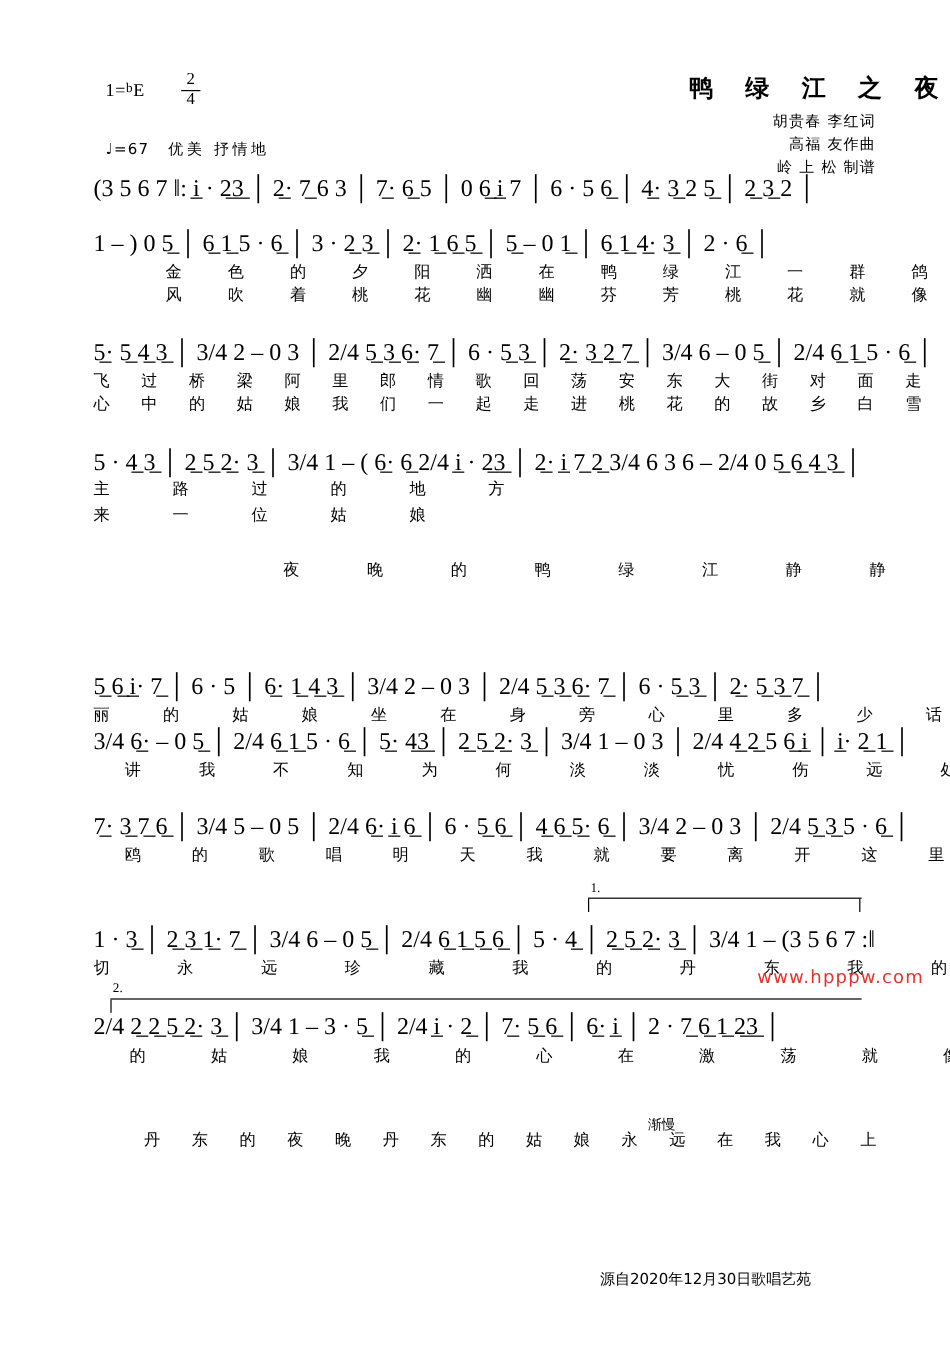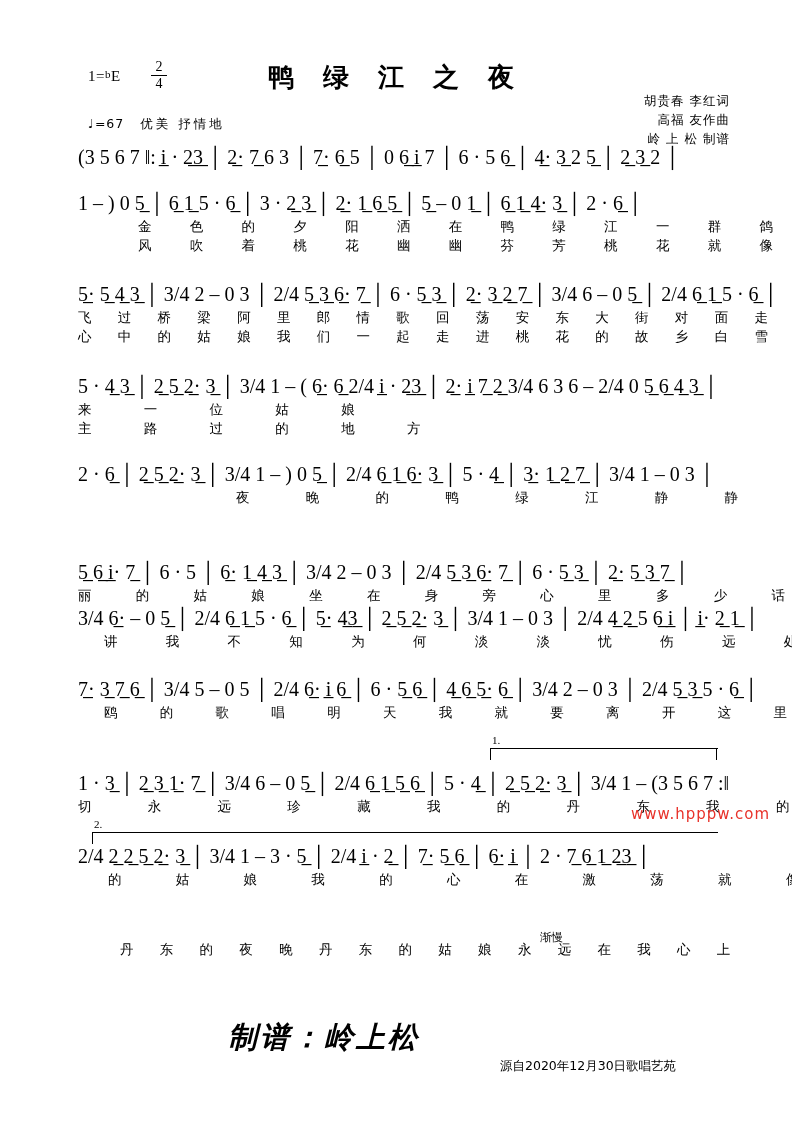--- a/index.html
+++ b/index.html
@@ -18,22 +18,22 @@
   .key-sig .flat{font-size:11px;vertical-align:top;}
   .meter{
     position:absolute;left:148px;top:60px;width:22px;text-align:center;
     font-size:14px;line-height:1.0;
   }
   .meter .num{display:block;}
   .meter .bar{display:block;border-top:1.4px solid #000;width:16px;margin:1px auto 1px;}
   .meter .den{display:block;}
 
   .title{
-    position:absolute;left:0;right:0;top:60px;text-align:center;
-    font-size:26px;letter-spacing:10px;
+    position:absolute;left:0;right:0;top:60px;text-align:right;
+    font-size:20px;letter-spacing:10px;
     font-family:"DejaVu Sans","Liberation Sans",sans-serif;font-weight:600;
   }
   .credits{
     position:absolute;right:62px;top:92px;text-align:right;
     font-size:12.5px;line-height:1.5;letter-spacing:1px;
     font-family:"DejaVu Sans","Liberation Sans",sans-serif;
   }
   .tempo{
     position:absolute;left:88px;top:116px;font-size:12.5px;letter-spacing:1px;
     font-family:"DejaVu Sans","Liberation Sans",sans-serif;
@@ -132,26 +132,25 @@
   </div>
 
   <div class="row" style="top:283px;">
     <div class="notes">5̲· 5̲ 4̲ 3̲ │ 3/4 2 – 0 3 │ 2/4 5̲ 3̲ 6̲· 7̲ │ 6 · 5̲ 3̲ │ 2̲· 3̲ 2̲ 7̲ │ 3/4 6 – 0 5̲ │ 2/4 6̲ 1̲ 5 · 6̲ │</div>
     <div class="lyric" style="letter-spacing:11px;">飞 过 桥 梁 阿 里 郎 情 歌 回 荡 安 东 大 街 对 面 走</div>
     <div class="lyric lyric2" style="letter-spacing:11px;">心 中 的 姑 娘 我 们 一 起 走 进 桃 花 的 故 乡 白 雪 公</div>
   </div>
 
   <div class="row" style="top:375px;">
     <div class="notes">5 · 4̲ 3̲ │ 2̲ 5̲ 2̲· 3̲ │ 3/4 1 – ( 6̲· 6̲ 2/4 i̲ · 2̲3̲ │ 2̲· i̲ 7̲ 2̲ 3/4 6 3 6 – 2/4 0 5̲ 6̲ 4̲ 3̲ │</div>
+    <div class="lyric lyric2" style="letter-spacing:24px;">主 路 过 的 地 方</div>
     <div class="lyric" style="letter-spacing:24px;">来 一 位 姑 娘</div>
-    <div class="lyric lyric2" style="letter-spacing:24px;">主 路 过 的 地 方</div>
   </div>
 
   <div class="row" style="top:463px;">
-    <div class="notes">2 · 6̲ │ 2̲ 5̲ 2̲· 3̲ │ 3/4 1 – ) 0 5̲ │ 2/4 6̲ 1̲ 6̲· 3̲ │ 5 · 4̲ │ 3̲· 1̲ 2̲ 7̲ │ 3/4 1 – 0 3 │</div>
     <div class="lyric" style="margin-left:158px;letter-spacing:26px;">夜 晚 的 鸭 绿 江 静 静 流 淌 美</div>
   </div>
 
   <div class="row" style="top:537px;margin-top:24px;">
     <div class="notes">5̲ 6̲ i̲· 7̲ │ 6 · 5 │ 6̲· 1̲ 4̲ 3̲ │ 3/4 2 – 0 3 │ 2/4 5̲ 3̲ 6̲· 7̲ │ 6 · 5̲ 3̲ │ 2̲· 5̲ 3̲ 7̲ │</div>
     <div class="lyric" style="letter-spacing:20px;">丽 的 姑 娘 坐 在 身 旁 心 里 多 少 话 要 对 她</div>
   </div>
 
   <div class="row" style="top:607px;">
     <div class="notes">3/4 6̲· – 0 5̲ │ 2/4 6̲ 1̲ 5 · 6̲ │ 5̲· 4̲3̲ │ 2̲ 5̲ 2̲· 3̲ │ 3/4 1 – 0 3 │ 2/4 4̲ 2̲ 5 6̲ i̲ │ i̲· 2̲ 1̲ │</div>
@@ -183,20 +182,19 @@
     <span class="lbl">2.</span>
     <span class="tick" style="left:0;"></span>
   </div>
 
   <div class="row" style="top:938px;">
     <div class="lyric" style="margin-left:42px;letter-spacing:11px;">丹 东 的 夜 晚 丹 东 的 姑 娘 永 远 在 我 心 上</div>
   </div>
 
   <div class="slowing" style="left:540px;top:930px;">渐慢</div>
 
-  <div class="handsign">制谱：岭上松</div>
   <div class="source">源自2020年12月30日歌唱艺苑</div>
 
   <div class="logo-wrap">
     <div class="logo-url">www.hpppw.com</div>
   </div>
 
 </div>
 
 </body></html>

